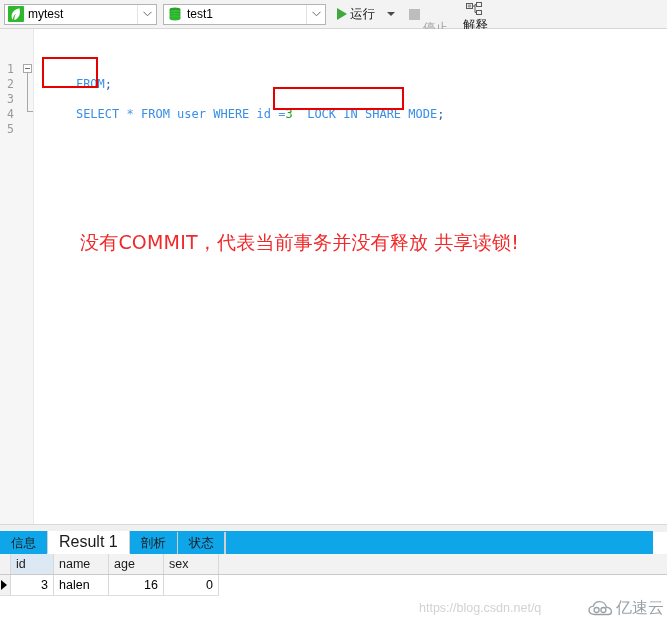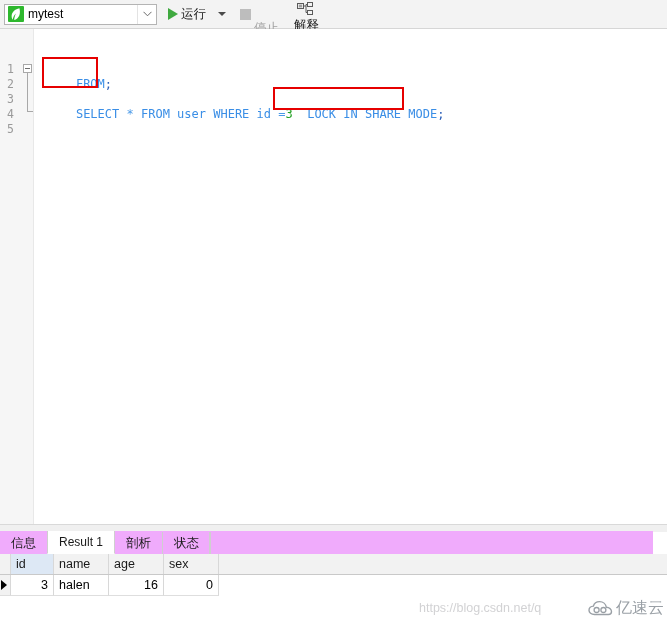--- a/index.html
+++ b/index.html
@@ -188,21 +188,21 @@
     background: #f0f0f0;
     border-top: 1px solid #d9d9d9;
   }
 
   
   #tabbar {
     position: absolute;
     left: 0; right: 14px;
     top: 531px;
     height: 23px;
-    background: #f0abfc;
+    background: #0ea5e9;
     border-bottom: 1px solid #c8c8c8;
     display: flex;
     align-items: flex-end;
   }
   .tab {
     height: 22px;
     padding: 0 11px;
     display: flex;
     align-items: center;
     font-size: 12.5px;
@@ -214,21 +214,21 @@
     background: transparent;
   }
   .tab:first-child { border-left: none; }
   .tab.active {
     background: #ffffff;
     height: 23px;
     border-top: none;
     border-bottom: 1px solid #ffffff;
     position: relative;
     z-index: 2;
-    font-size: 12px;
+    font-size: 16px;
   }
   .tabs-filler {
     flex: 1 1 auto;
     height: 22px;
     border-left: 1px solid #cfcfcf;
     margin-left: -1px;
   }
 
   
   #grid {
@@ -317,20 +317,41 @@
       </svg>
     </span>
     <span class="combo-label">mytest</span>
     <span class="combo-arrow">
       <svg width="9" height="6" viewBox="0 0 9 6">
           <path d="M0.5 0.8 L4.5 4.8 L8.5 0.8" stroke="#6a6a6a" stroke-width="1" fill="none"></path>
         </svg>
     </span>
   </div>
 
+  <div class="combo db">
+    <span class="combo-icon">
+      <svg width="16" height="16" viewBox="0 0 16 16">
+        <ellipse cx="8" cy="3.4" rx="5.4" ry="1.9" fill="#27a327"></ellipse>
+        <rect x="2.6" y="3.4" width="10.8" height="2.2" fill="#27a327"></rect>
+        <ellipse cx="8" cy="5.8" rx="5.4" ry="1.9" fill="#3cc13c"></ellipse>
+        <rect x="2.6" y="5.9" width="10.8" height="2.2" fill="#27a327"></rect>
+        <ellipse cx="8" cy="8.3" rx="5.4" ry="1.9" fill="#3cc13c"></ellipse>
+        <rect x="2.6" y="8.4" width="10.8" height="2.2" fill="#27a327"></rect>
+        <ellipse cx="8" cy="10.8" rx="5.4" ry="1.9" fill="#3cc13c"></ellipse>
+        <rect x="2.6" y="10.9" width="10.8" height="1.6" fill="#27a327"></rect>
+        <ellipse cx="8" cy="12.6" rx="5.4" ry="1.9" fill="#2eb82e"></ellipse>
+      </svg>
+    </span>
+    <span class="combo-label">test1</span>
+    <span class="combo-arrow">
+      <svg width="9" height="6" viewBox="0 0 9 6">
+          <path d="M0.5 0.8 L4.5 4.8 L8.5 0.8" stroke="#6a6a6a" stroke-width="1" fill="none"></path>
+        </svg>
+    </span>
+  </div>
 
   <div class="tbtn">
     <span class="play-tri"></span>
     <span class="lbl">运行</span>
   </div>
   <span class="caret-down"></span>
 
   <div class="tbtn disabled">
     <span class="stop-sq"></span>
     <span class="lbl">停止</span>
@@ -369,20 +390,21 @@
     <span class="kw">FROM</span><span class="punc">;</span>
   </div>
 
   <div class="code-line" style="top:63px;">
     <span class="kw">SELECT</span><span class="kw2"> * </span><span class="kw">FROM</span><span class="ident"> user </span><span class="kw">WHERE</span><span class="ident"> id </span><span class="kw2">=</span><span class="num">3</span><span class="kw">  LOCK IN SHARE MODE</span><span class="punc">;</span>
   </div>
 
   <div class="redbox" style="left:42px; top:28px; width:56px; height:31px;"></div>
   <div class="redbox" style="left:273px; top:58px; width:131px; height:23px;"></div>
 
+  <div id="annotation">没有COMMIT，代表当前事务并没有释放 共享读锁!</div>
 </div>
 
 <div id="splitter"></div>
 
 <div id="tabbar">
   <div class="tab">
       <span>信息</span>
     </div>
   <div class="tab active">
       <span>Result 1</span>

